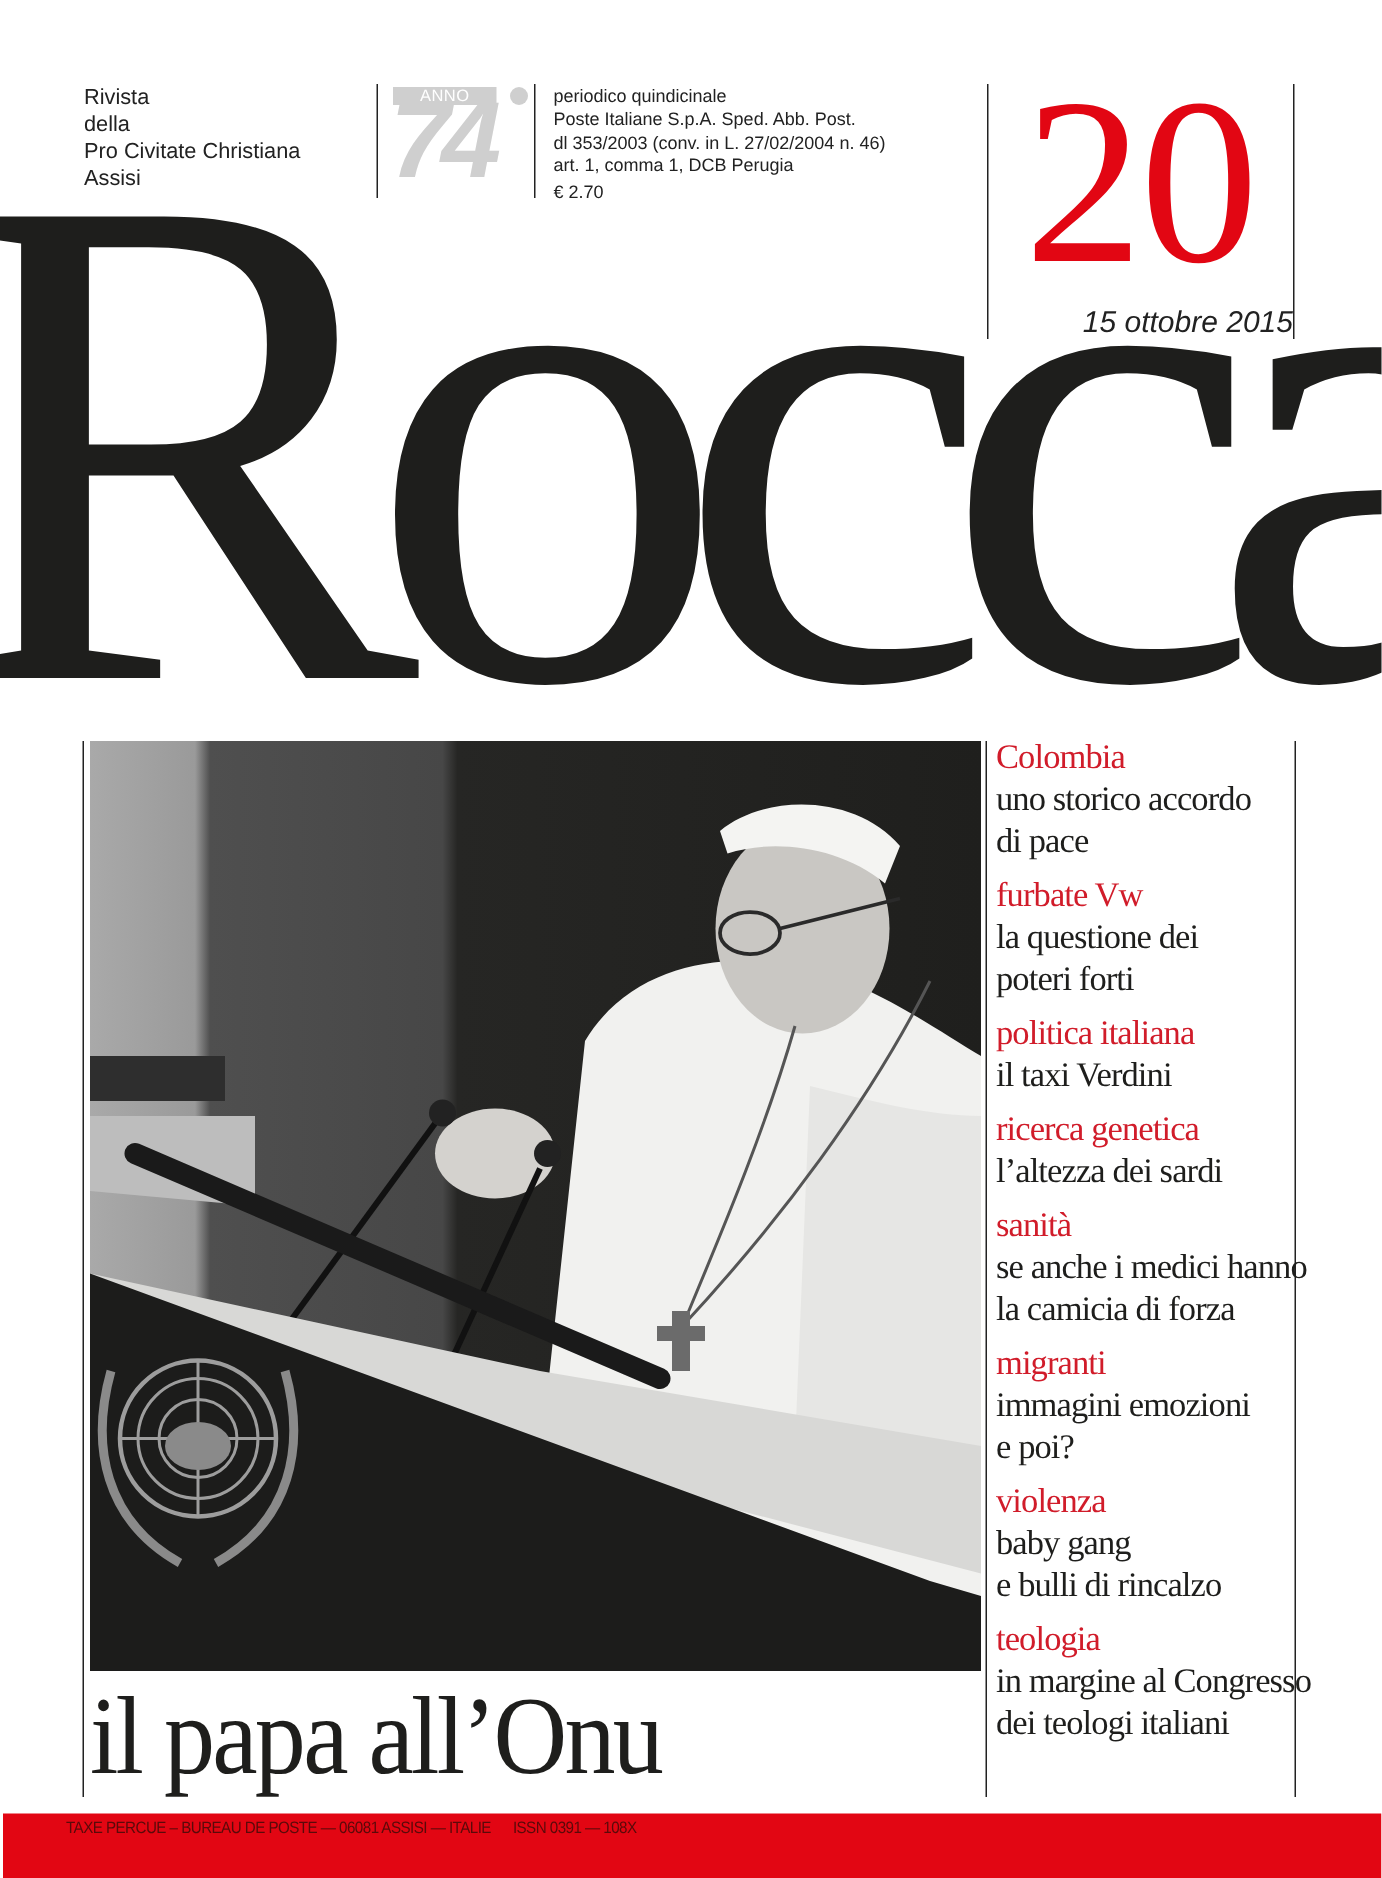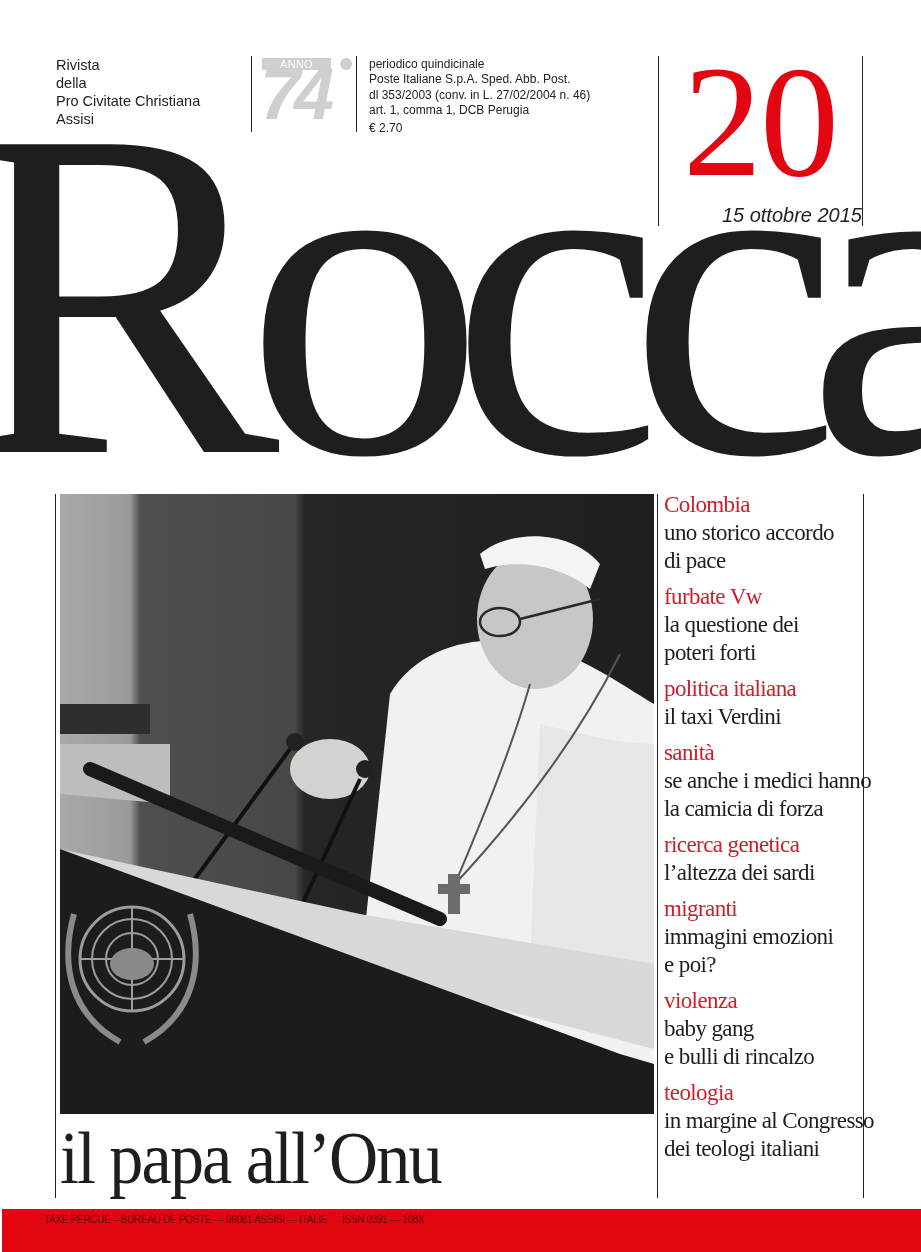--- a/index.html
+++ b/index.html
@@ -139,27 +139,27 @@
   <div class="toc-entry">
     <div class="toc-topic">furbate Vw</div>
     <div class="toc-line">la questione dei</div>
     <div class="toc-line">poteri forti</div>
   </div>
   <div class="toc-entry">
     <div class="toc-topic">politica italiana</div>
     <div class="toc-line">il taxi Verdini</div>
   </div>
   <div class="toc-entry">
+    <div class="toc-topic">ricerca genetica</div>
+    <div class="toc-line">l’altezza dei sardi</div>
+  </div>
+  <div class="toc-entry">
     <div class="toc-topic">sanità</div>
     <div class="toc-line">se anche i medici hanno</div>
     <div class="toc-line">la camicia di forza</div>
-  </div>
-  <div class="toc-entry">
-    <div class="toc-topic">ricerca genetica</div>
-    <div class="toc-line">l’altezza dei sardi</div>
   </div>
   <div class="toc-entry">
     <div class="toc-topic">migranti</div>
     <div class="toc-line">immagini emozioni</div>
     <div class="toc-line">e poi?</div>
   </div>
   <div class="toc-entry">
     <div class="toc-topic">violenza</div>
     <div class="toc-line">baby gang</div>
     <div class="toc-line">e bulli di rincalzo</div>

